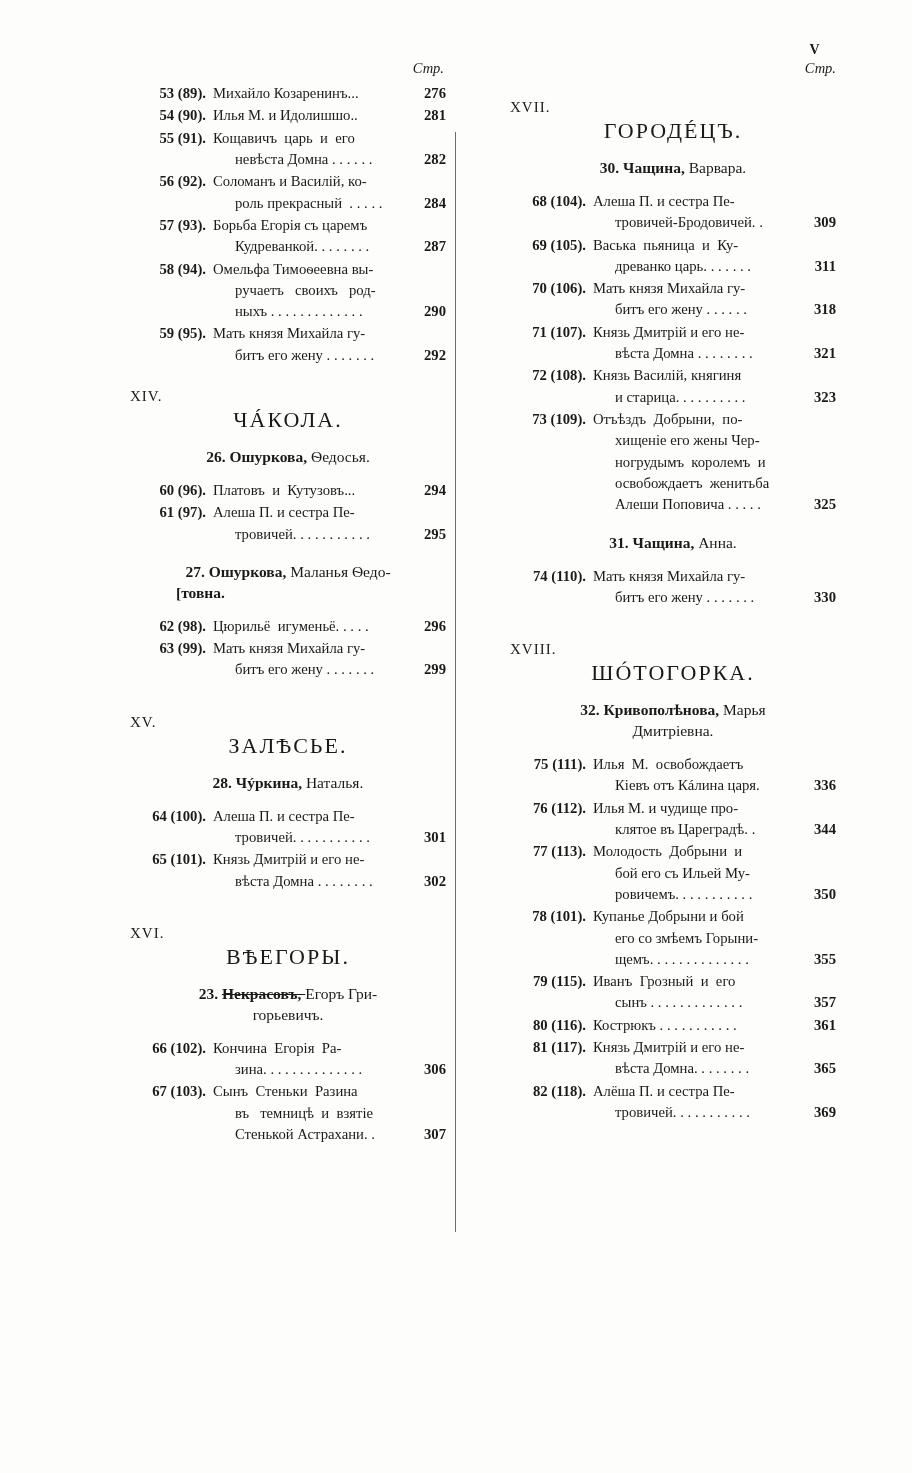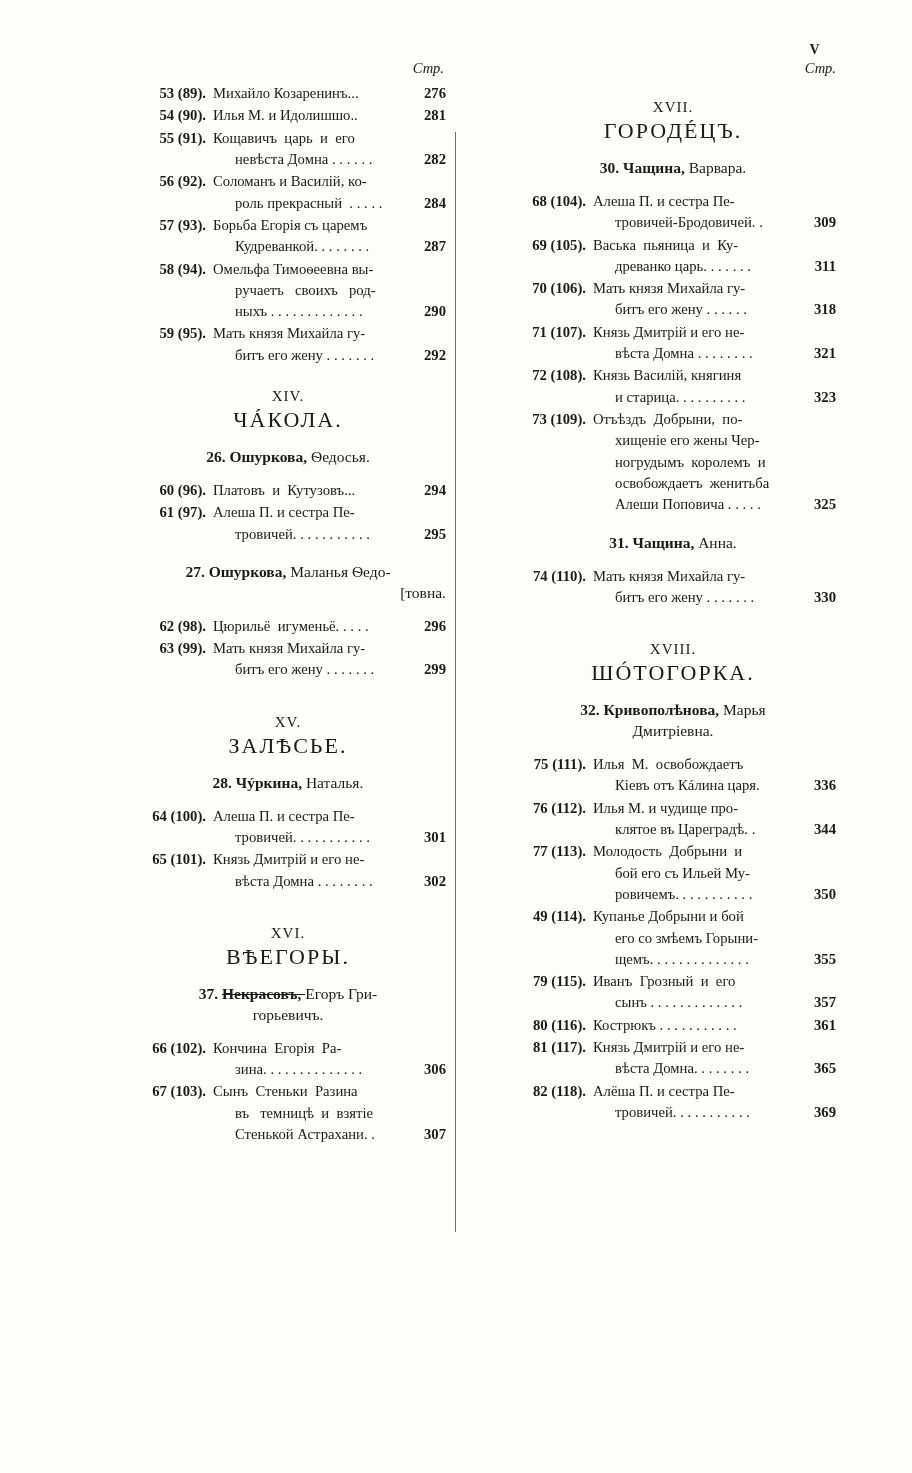--- a/index.html
+++ b/index.html
@@ -99,21 +99,21 @@
   }
   .line .pg {
     font-weight: bold;
     padding-left: 6px;
     white-space: nowrap;
   }
   .indent {
     padding-left: 22px;
   }
   .section-roman {
-    text-align: center;
+    text-align: left;
     font-size: 15px;
     margin-top: 22px;
     margin-bottom: 2px;
     letter-spacing: 1px;
   }
   .section-title {
     text-align: center;
     font-size: 22px;
     letter-spacing: 2px;
     margin-top: 2px;
@@ -135,21 +135,22 @@
   .performer .pextra {
     font-weight: normal;
   }
   .performer .second {
     display: block;
     text-align: center;
     font-weight: normal;
   }
   .performer .second.hang {
     padding-left: 46px;
-    text-align: right;
+    text-align: left;
+    font-weight: bold;
   }
   .gap-sm { height: 10px; }
   .strike {
     text-decoration: line-through;
   }
 </style>
 </head>
 <body>
 
 <div class="page">
@@ -329,21 +330,21 @@
               </div>
             </div>
             <div class="gap-sm"></div>
           </div>
       </div>
 
       <div>
         <div class="section-roman">XVI.</div>
         <div class="section-title">ВѢЕГОРЫ.</div>
         <div id="xvi-performers">
-            <div class="performer"><span class="pnum">37. </span><span class="pname strike">Некрасовъ, </span><span class="pextra">Егоръ Гри-</span><span class="second">горьевичъ.</span></div>
+            <div class="performer"><span class="pnum">23. </span><span class="pname strike">Некрасовъ, </span><span class="pextra">Егоръ Гри-</span><span class="second">горьевичъ.</span></div>
             <div class="entry">
               <div class="num">66 (102).</div>
               <div class="body">
                 <div class="line">
                   <span class="txt">Кончина  Егорія  Ра-</span>
                 </div>
                 <div class="line indent">
                   <span class="txt">зина. . . . . . . . . . . . . .</span>
                   <span class="pg">306</span>
                 </div>
@@ -514,21 +515,21 @@
                 <div class="line indent">
                   <span class="txt">бой его съ Ильей Му-</span>
                 </div>
                 <div class="line indent">
                   <span class="txt">ровичемъ. . . . . . . . . . .</span>
                   <span class="pg">350</span>
                 </div>
               </div>
             </div>
             <div class="entry">
-              <div class="num">49 (114).</div>
+              <div class="num">78 (101).</div>
               <div class="body">
                 <div class="line">
                   <span class="txt">Купанье Добрыни и бой</span>
                 </div>
                 <div class="line indent">
                   <span class="txt">его со змѣемъ Горыни-</span>
                 </div>
                 <div class="line indent">
                   <span class="txt">щемъ. . . . . . . . . . . . . .</span>
                   <span class="pg">355</span>

